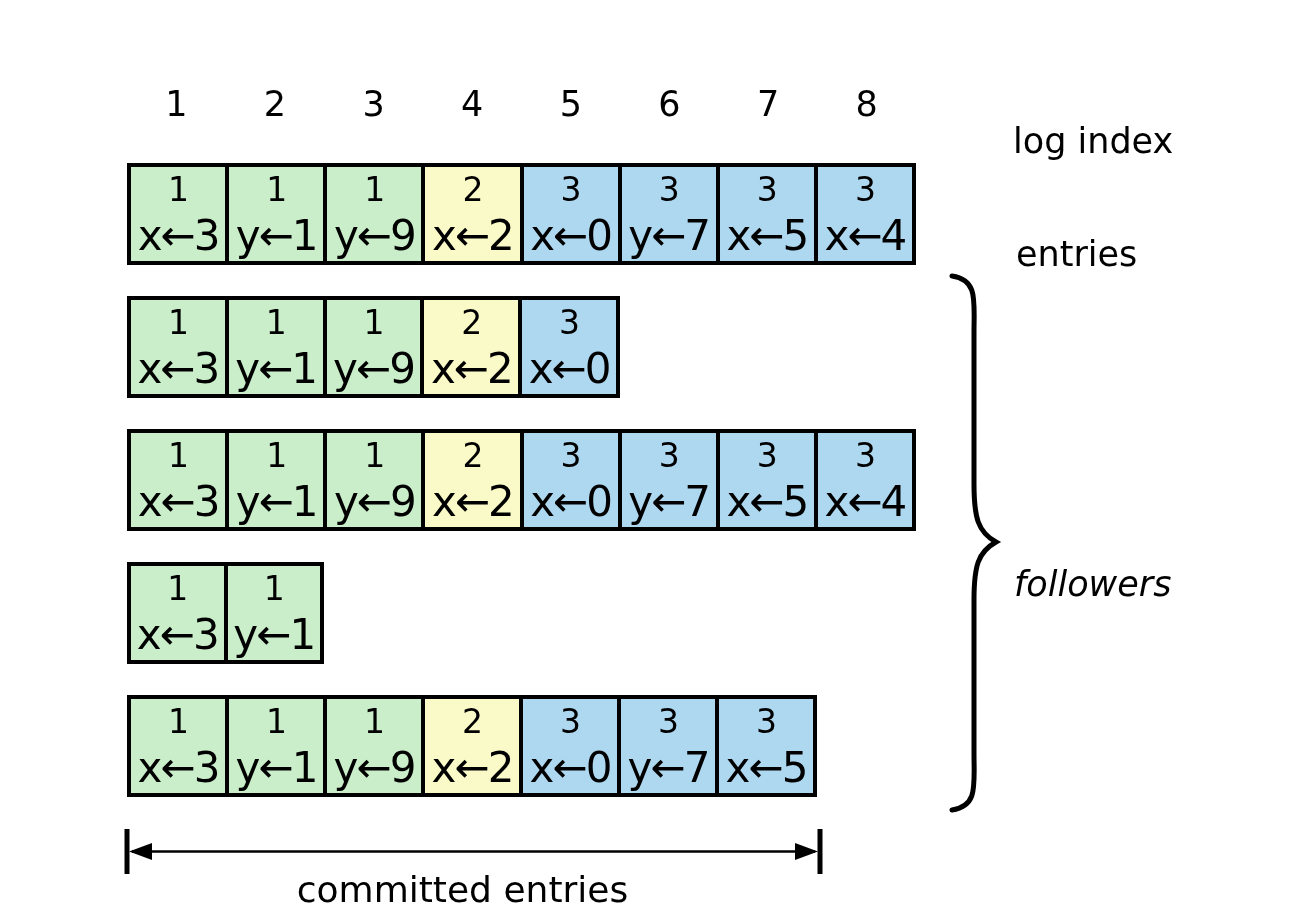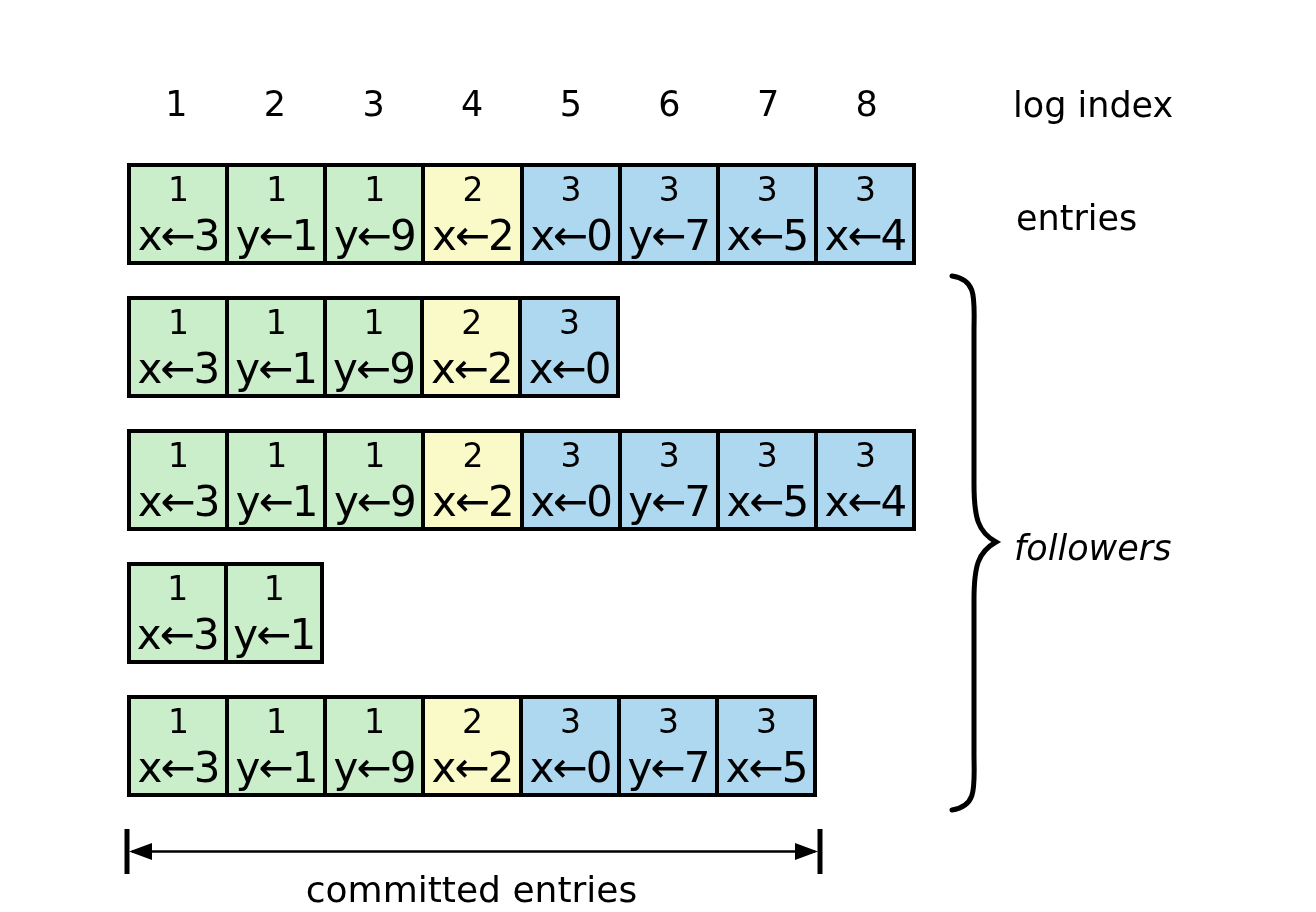--- a/index.html
+++ b/index.html
@@ -17,21 +17,21 @@
   
   .index-row {
     left: 127px; top: 82px; width: 789px; height: 44px;
     display: flex;
   }
   .index-cell {
     flex: 1; text-align: center;
     font-size: 35px; line-height: 44px;
   }
 
-  .side-label { font-size: 35px; line-height: 42px; white-space: nowrap; }
+  .side-label { font-size: 35px; line-height: 42px; white-space: nowrap; margin-top: 36px; }
   #label-log-index { left: 1013px; top: 84px; }
   #label-leader    { left: 1016px; top: 197px; }
   #label-followers { left: 1014px; top: 527px; font-style: italic; }
 
   
   .log-row {
     display: flex;
     height: 102px;
     border: 4px solid #000;
     box-sizing: border-box;
@@ -55,21 +55,21 @@
   #row-leader     { left: 127px; top: 163px; width: 789px; }
   #row-follower-1 { left: 127px; top: 296px; width: 493px; }
   #row-follower-2 { left: 127px; top: 429px; width: 789px; }
   #row-follower-3 { left: 127px; top: 562px; width: 197px; }
   #row-follower-4 { left: 127px; top: 695px; width: 690px; }
 
   #brace-svg { left: 936px; top: 270px; }
   #committed-svg { left: 118px; top: 822px; }
 
   #committed-label {
-    left: 125px; top: 868px; width: 693px;
+    left: 116px; top: 868px; width: 693px;
     text-align: center; font-size: 36px; line-height: 44px;
   }
 </style>
 </head>
 <body>
 
 <div id="canvas">
 
   <div class="abs index-row">
     <span class="index-cell">1</span>

